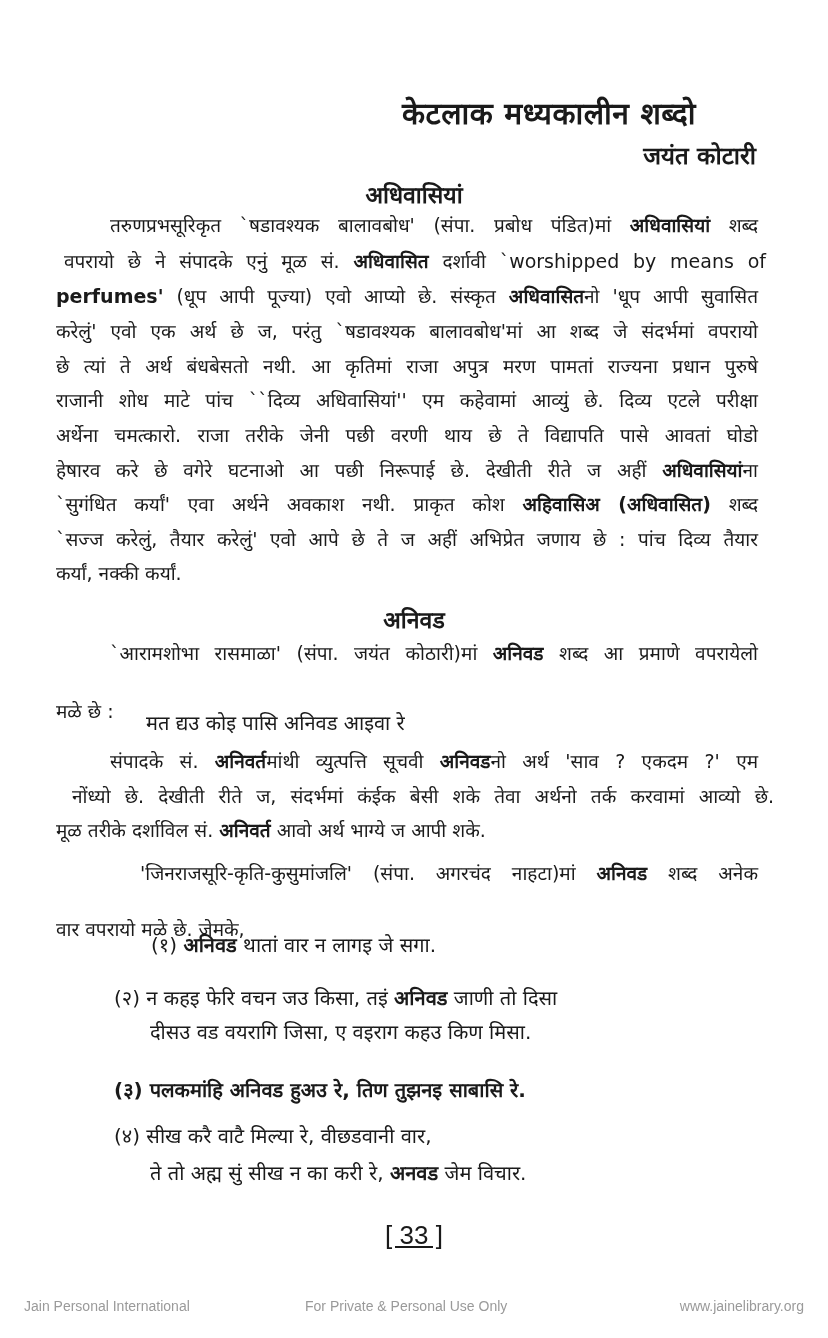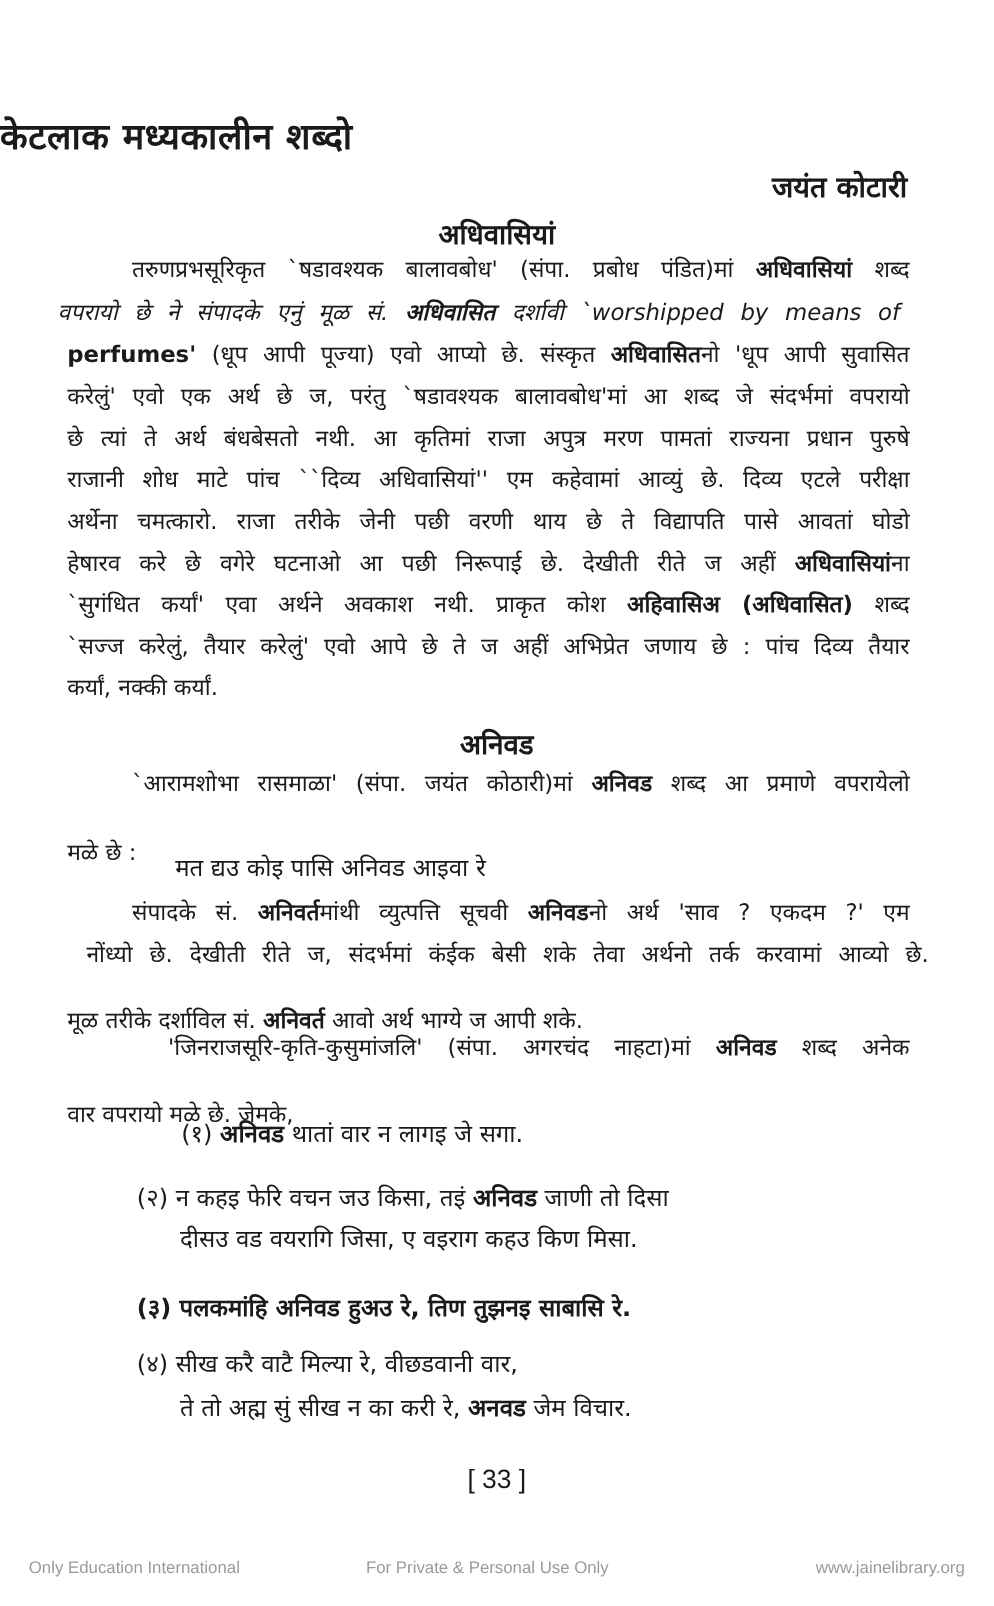--- a/index.html
+++ b/index.html
@@ -8,77 +8,77 @@
     font-family: "DejaVu Sans", sans-serif; color: #1a1a1a;
   }
   .line {
     position: absolute; left: 56px; width: 702px;
     font-size: 19px; line-height: 26px; white-space: nowrap;
     text-align: justify; text-align-last: justify;
   }
   .line.last { text-align-last: left; }
   .line b { font-weight: bold; }
   .title {
-    position: absolute; top: 92px; left: 0; width: 696px; text-align: left;
+    position: absolute; top: 92px; left: 0; width: 696px; text-align: right;
     font-size: 30px; font-weight: bold; letter-spacing: 0.5px;
   }
   .author {
     position: absolute; top: 138px; right: 72px;
     font-size: 24px; font-weight: bold;
   }
   .section-head {
     position: absolute; left: 0; width: 828px; text-align: center;
     font-size: 23px; font-weight: bold;
   }
   .verse { position: absolute; font-size: 20px; line-height: 28px; white-space: nowrap; }
   .pagenum {
     position: absolute; top: 1220px; left: 0; width: 828px; text-align: center;
-    font-size: 22px; font-family: "Liberation Sans", sans-serif;
+    font-size: 26px; font-family: "Liberation Sans", sans-serif; text-decoration: underline;
   }
   .footer {
     position: absolute; top: 1298px; font-size: 14px; color: #9a9a9a;
     font-family: "Liberation Sans", sans-serif;
   }
 </style>
 </head>
 <body>
 
 <div class="title">केटलाक मध्यकालीन शब्दो</div>
 <div class="author">जयंत कोटारी</div>
 
 <div class="section-head" style="top:178px;">अधिवासियां</div>
 <div id="s0">
     <div class="line" style="top: 212px; left: 110px; width: 648px;">तरुणप्रभसूरिकृत `षडावश्यक बालावबोध' (संपा. प्रबोध पंडित)मां <b>अधिवासियां</b> शब्द</div>
-    <div class="line" style="top: 248px; left: 48px; width: 702px; font-style: italic;">वपरायो छे ने संपादके एनुं मूळ सं. <b>अधिवासित</b> दर्शावी `worshipped by means of</div>
+    <div class="line" style="top: 248px; left: 64px; width: 702px;">वपरायो छे ने संपादके एनुं मूळ सं. <b>अधिवासित</b> दर्शावी `worshipped by means of</div>
     <div class="line" style="top: 283px; left: 56px; width: 702px;"><b>perfumes'</b> (धूप आपी पूज्या) एवो आप्यो छे. संस्कृत <b>अधिवासित</b>नो 'धूप आपी सुवासित</div>
     <div class="line" style="top: 318px; left: 56px; width: 702px;">करेलुं' एवो एक अर्थ छे ज, परंतु `षडावश्यक बालावबोध'मां आ शब्द जे संदर्भमां वपरायो</div>
     <div class="line" style="top: 353px; left: 56px; width: 702px;">छे त्यां ते अर्थ बंधबेसतो नथी. आ कृतिमां राजा अपुत्र मरण पामतां राज्यना प्रधान पुरुषे</div>
     <div class="line" style="top: 387px; left: 56px; width: 702px;">राजानी शोध माटे पांच ``दिव्य अधिवासियां'' एम कहेवामां आव्युं छे. दिव्य एटले परीक्षा</div>
     <div class="line" style="top: 422px; left: 56px; width: 702px;">अर्थेना चमत्कारो. राजा तरीके जेनी पछी वरणी थाय छे ते विद्यापति पासे आवतां घोडो</div>
     <div class="line" style="top: 457px; left: 56px; width: 702px;">हेषारव करे छे वगेरे घटनाओ आ पछी निरूपाई छे. देखीती रीते ज अहीं <b>अधिवासियां</b>ना</div>
     <div class="line" style="top: 491px; left: 56px; width: 702px;">`सुगंधित कर्यां' एवा अर्थने अवकाश नथी. प्राकृत कोश <b>अहिवासिअ (अधिवासित)</b> शब्द</div>
     <div class="line" style="top: 526px; left: 56px; width: 702px;">`सज्ज करेलुं, तैयार करेलुं' एवो आपे छे ते ज अहीं अभिप्रेत जणाय छे : पांच दिव्य तैयार</div>
     <div class="line last" style="top: 560px; left: 56px; width: 702px;">कर्यां, नक्की कर्यां.</div>
   </div>
 
 <div class="section-head" style="top:603px;">अनिवड</div>
 <div id="s1">
     <div class="line" style="top: 640px; left: 110px; width: 648px;">`आरामशोभा रासमाळा' (संपा. जयंत कोठारी)मां <b>अनिवड</b> शब्द आ प्रमाणे वपरायेलो</div>
     <div class="line last" style="top: 698px;">मळे छे :</div>
     <div class="verse" style="top: 709px; left: 146px;">मत द्यउ कोइ पासि अनिवड आइवा रे</div>
     <div class="line" style="top: 748px; left: 110px; width: 648px;">संपादके सं. <b>अनिवर्त</b>मांथी व्युत्पत्ति सूचवी <b>अनिवड</b>नो अर्थ 'साव ? एकदम ?' एम</div>
     <div class="line" style="top: 783px; left: 56px; width: 702px; margin-left: 16px;">नोंध्यो छे. देखीती रीते ज, संदर्भमां कंईक बेसी शके तेवा अर्थनो तर्क करवामां आव्यो छे.</div>
-    <div class="line last" style="top: 838px; left: 56px; width: 702px;">मूळ तरीके दर्शाविल सं. <b>अनिवर्त</b> आवो अर्थ भाग्ये ज आपी शके.</div>
+    <div class="line last" style="top: 817px; left: 56px; width: 702px;">मूळ तरीके दर्शाविल सं. <b>अनिवर्त</b> आवो अर्थ भाग्ये ज आपी शके.</div>
     <div class="line" style="top: 860px; left: 140px; width: 618px;">'जिनराजसूरि-कृति-कुसुमांजलि' (संपा. अगरचंद नाहटा)मां <b>अनिवड</b> शब्द अनेक</div>
     <div class="line last" style="top: 896px; margin-top: 20px;">वार वपरायो मळे छे. जेमके,</div>
     <div class="verse" style="top: 931px; left: 114px; margin-left: 37px;">(१) <b>अनिवड</b> थातां वार न लागइ जे सगा.</div>
     <div class="verse" style="top: 984px; left: 114px;">(२) न कहइ फेरि वचन जउ किसा, तइं <b>अनिवड</b> जाणी तो दिसा</div>
     <div class="verse" style="top: 1018px; left: 150px;">दीसउ वड वयरागि जिसा, ए वइराग कहउ किण मिसा.</div>
     <div class="verse" style="top: 1076px; left: 114px; font-weight: bold;">(३) पलकमांहि <b>अनिवड</b> हुअउ रे, तिण तुझनइ साबासि रे.</div>
     <div class="verse" style="top: 1122px; left: 114px;">(४) सीख करै वाटै मिल्या रे, वीछडवानी वार,</div>
     <div class="verse" style="top: 1159px; left: 150px;">ते तो अह्म सुं सीख न का करी रे, <b>अनवड</b> जेम विचार.</div>
   </div>
 
 <div class="pagenum">[ 33 ]</div>
 
-<div class="footer" style="left:24px;">Only Education International</div>
+<div class="footer" style="left:24px;">Jain Personal International</div>
 <div class="footer" style="left:305px;">For Private &amp; Personal Use Only</div>
 <div class="footer" style="right:24px;">www.jainelibrary.org</div>
 
 </body></html>

